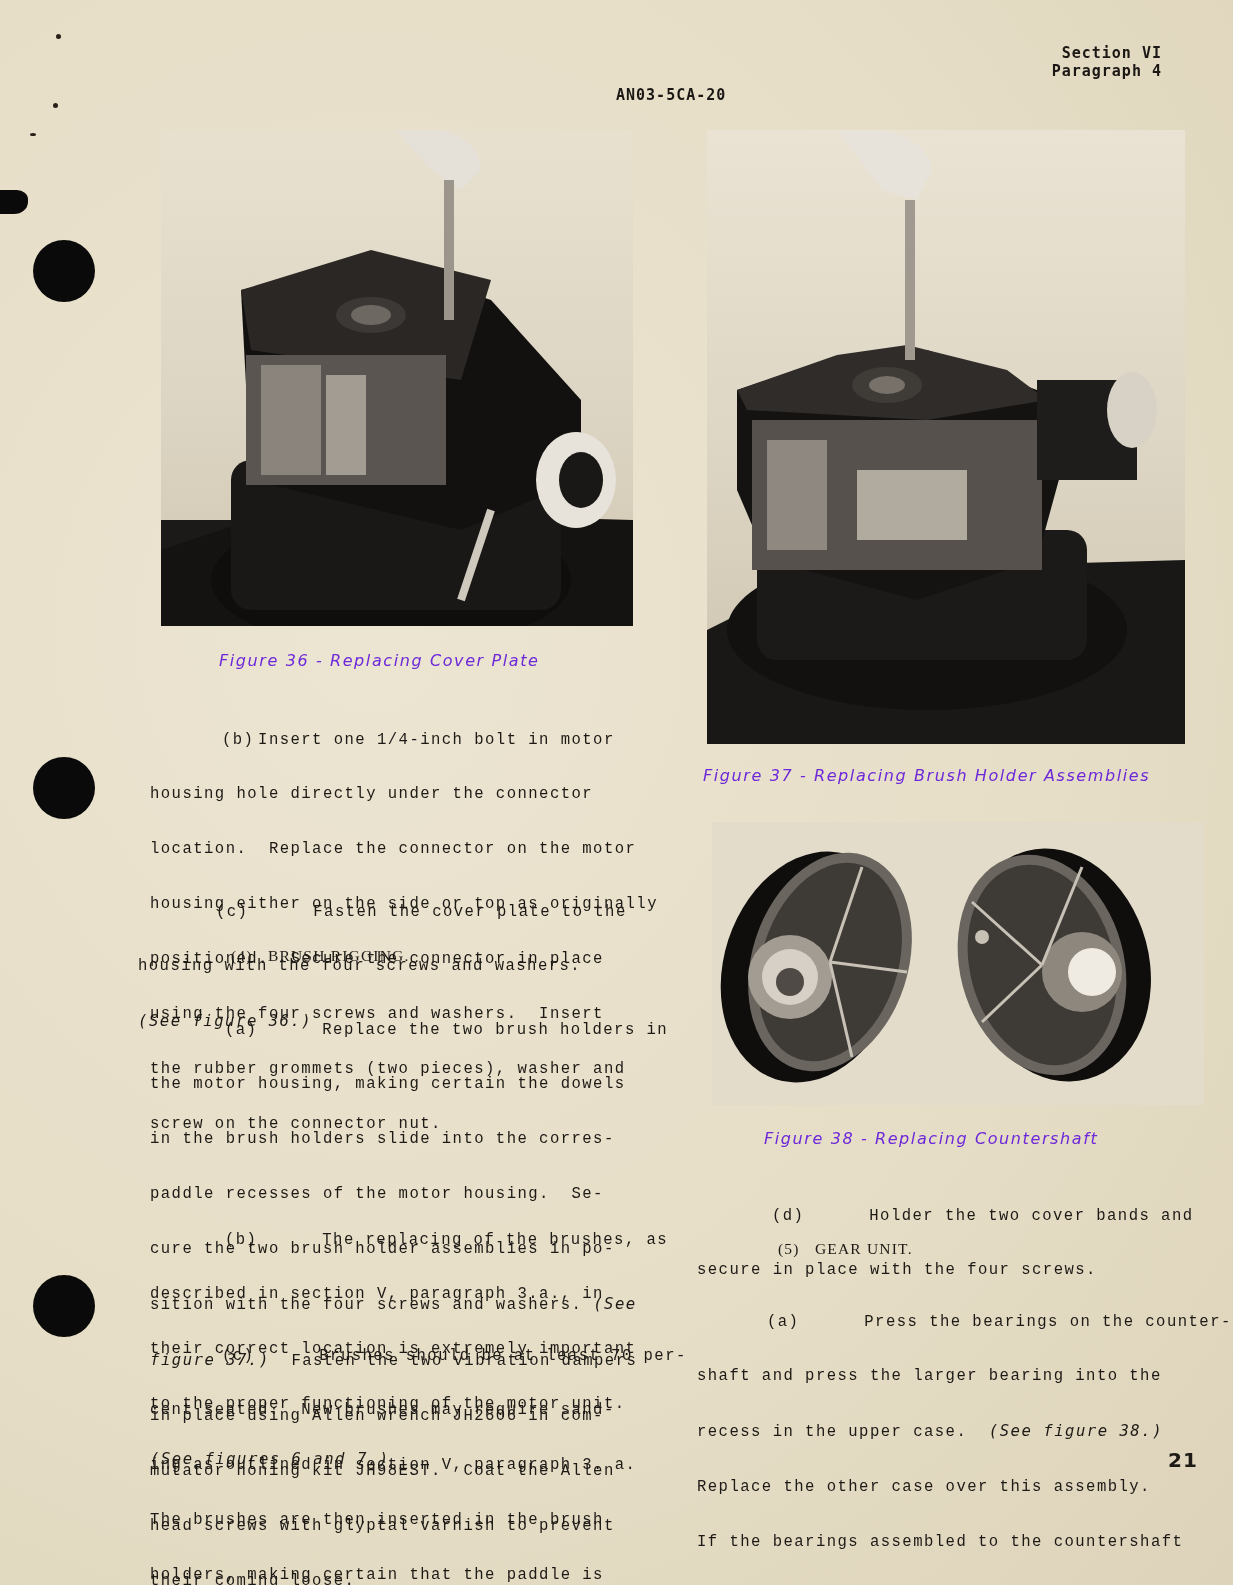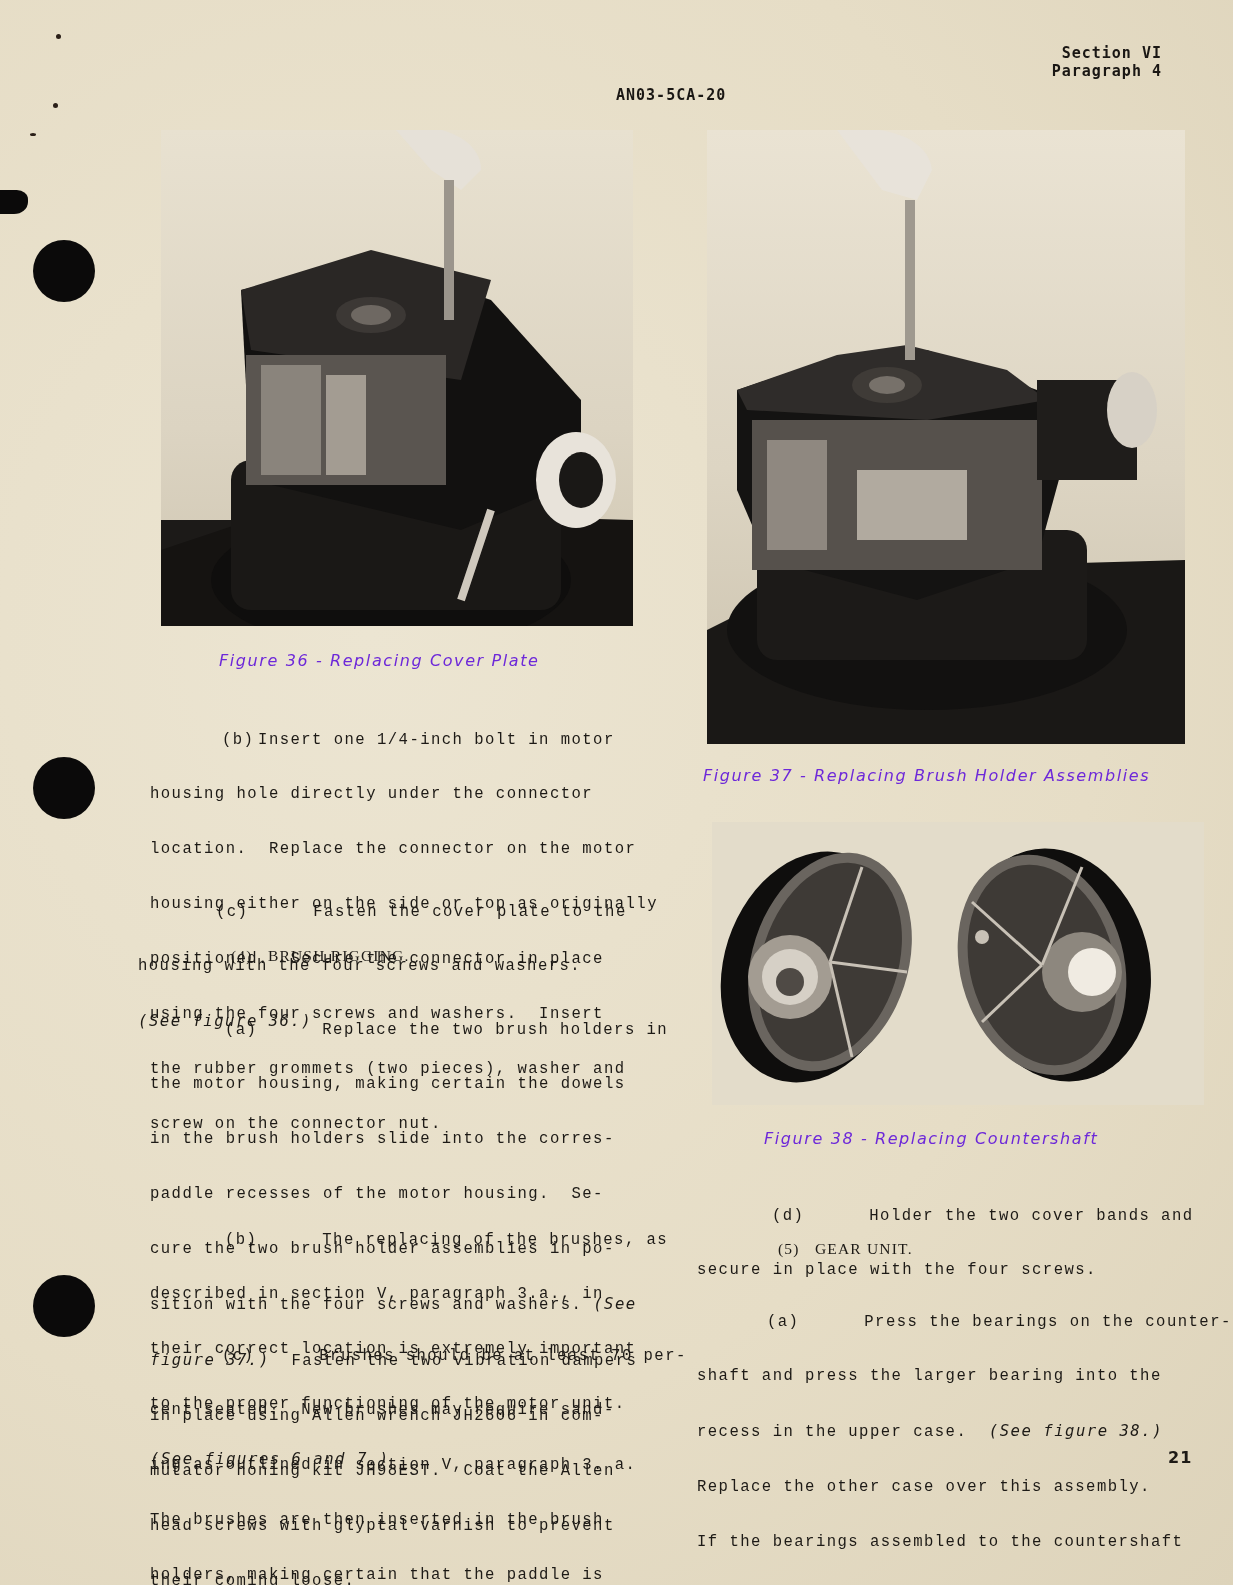--- a/index.html
+++ b/index.html
@@ -16,21 +16,21 @@
   .dot { position:absolute; width:5px; height:5px; border-radius:50%; background:#2a1f18; }
   .hdr { font-family: "DejaVu Sans Mono", monospace; font-weight: bold; font-size: 15px; letter-spacing: 1px; color:#1a1714; }
   .caption { font-family: "DejaVu Sans", sans-serif; font-style: italic; font-size: 16px; letter-spacing: 1.6px; color:#6d28d9; position:absolute; white-space: nowrap; }
   .para { position:absolute; font-family: "Liberation Mono", monospace; font-size: 15.6px; line-height: 18.3px; letter-spacing: 1.45px; color:#1d1a16; white-space: pre; }
   .para i { font-family: "DejaVu Sans Mono", monospace; font-style: italic; letter-spacing: 1.5px; }
   .heading { position:absolute; font-family:"Liberation Serif", serif; font-size:15.5px; letter-spacing: 1.2px; white-space: pre; margin-left: 36px; }
   .photo { position:absolute; overflow:hidden; }
   .photo1 { left:161px; top:130px; width:472px; height:496px; background: linear-gradient(180deg,#e8e1d0 0%, #dcd4c2 60%, #cfc6b2 100%); }
   .photo2 { left:707px; top:130px; width:478px; height:614px; background: linear-gradient(180deg,#eae3d3 0%, #ddd5c3 55%, #cbc2ae 100%); }
   .photo3 { left:712px; top:822px; width:492px; height:283px; background: #e3dcca; }
-  .pagenum { font-family:"DejaVu Sans", sans-serif; font-weight:bold; font-size:16px; letter-spacing:1px; }
+  .pagenum { font-family:"DejaVu Sans", sans-serif; font-weight:bold; font-size:20px; letter-spacing:1px; }
 </style>
 </head>
 <body>
 
 <div class="hole" style="top:240px"></div>
 <div class="hole" style="top:757px"></div>
 <div class="hole" style="top:1275px"></div>
 <div class="edge-blot"></div>
 <div class="dot" style="left:56px;top:34px"></div>
 <div class="dot" style="left:53px;top:103px"></div>

